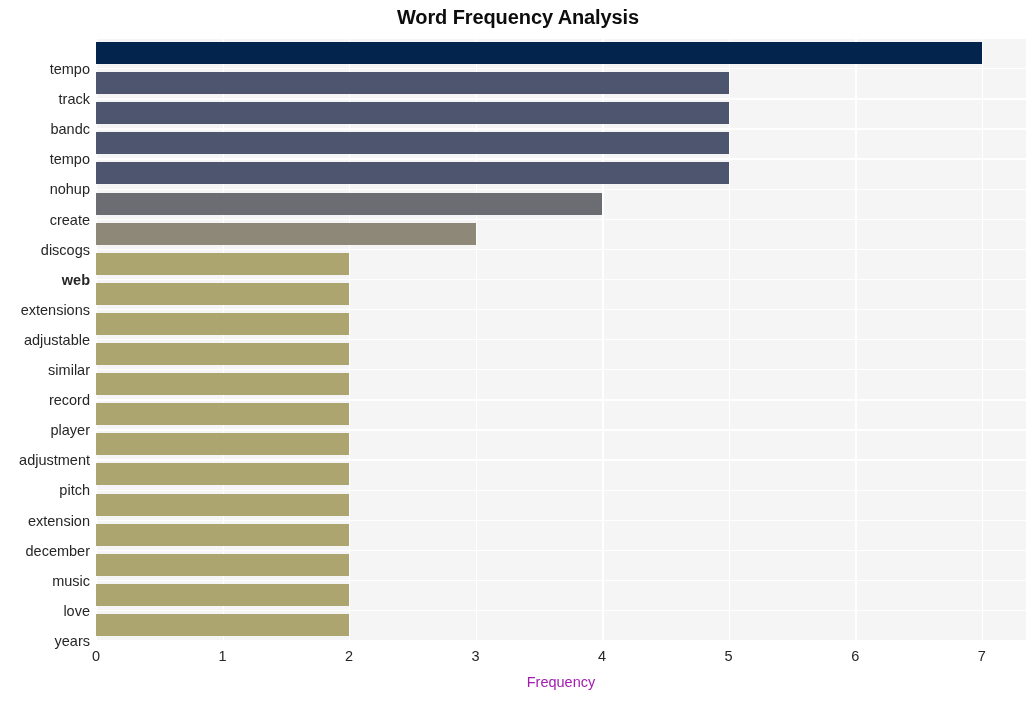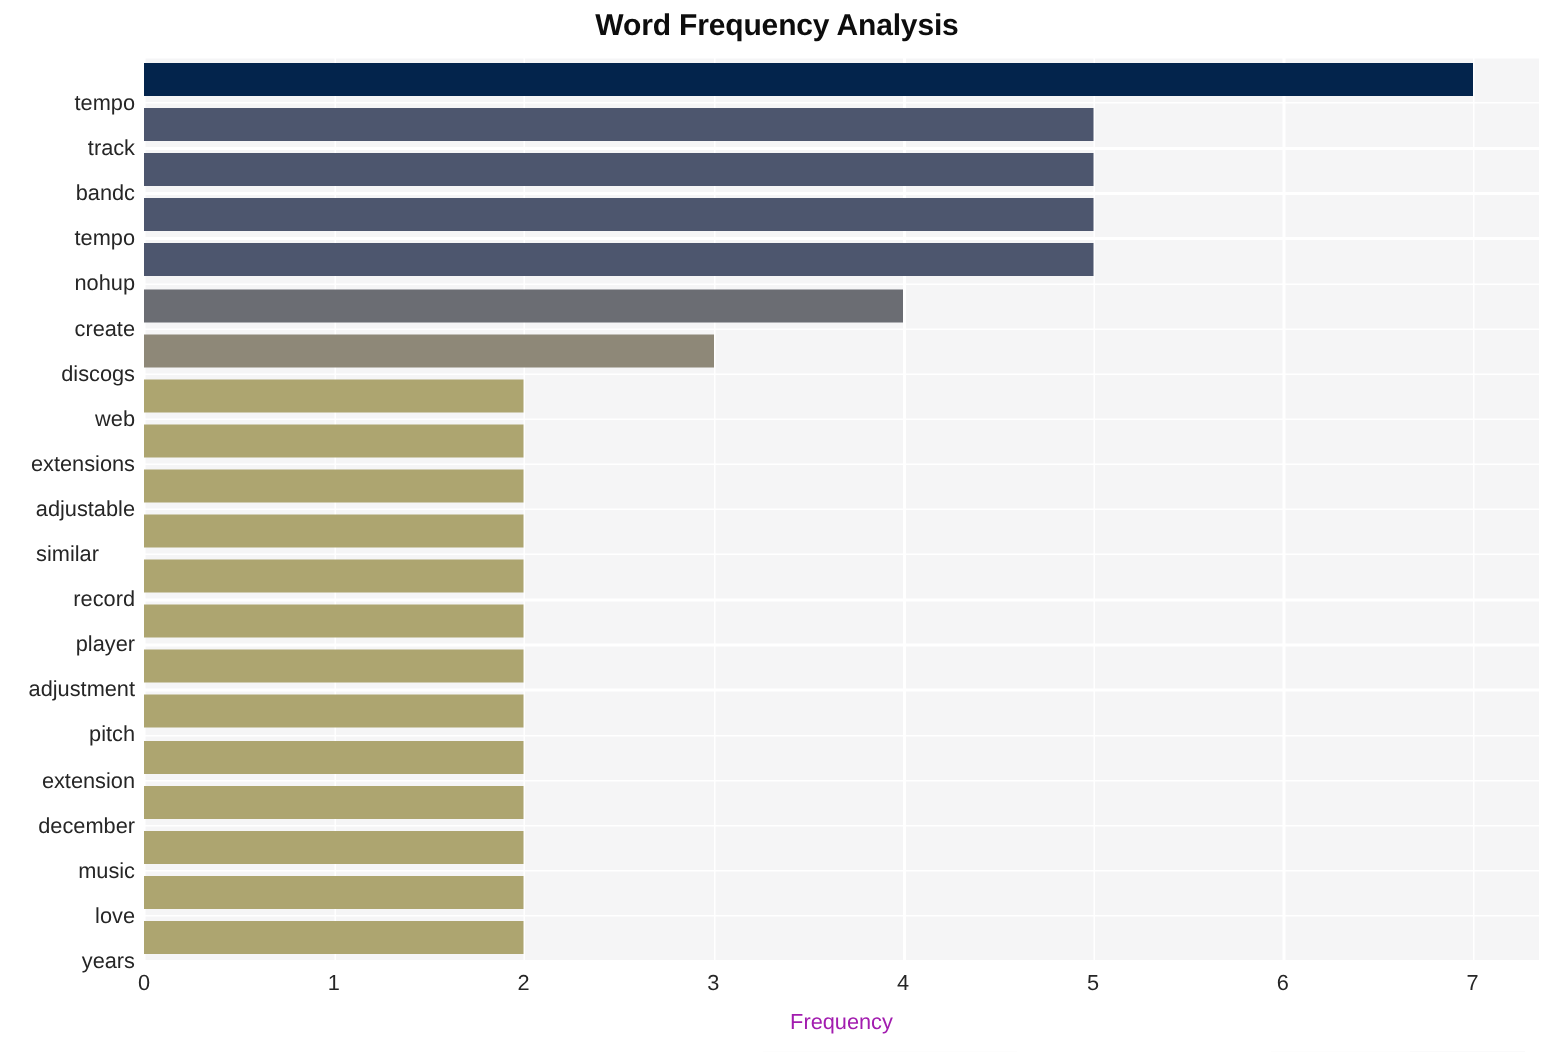--- a/index.html
+++ b/index.html
@@ -185,24 +185,24 @@
   </div>
 
   <div id="ylabels">
       <div class="ylabel" style="top: 4.05px;">tempo</div>
       <div class="ylabel" style="top: 34.15px;">track</div>
       <div class="ylabel" style="top: 64.25px;">bandc</div>
       <div class="ylabel" style="top: 94.35px;">tempo</div>
       <div class="ylabel" style="top: 124.45px;">nohup</div>
       <div class="ylabel" style="top: 154.55px;">create</div>
       <div class="ylabel" style="top: 184.65px; padding-left: 38px;">discogs</div>
-      <div class="ylabel" style="top: 214.75px;">web</div>
+      <div class="ylabel" style="top: 214.75px; font-weight: bold;">web</div>
       <div class="ylabel" style="top: 244.85px;">extensions</div>
       <div class="ylabel" style="top: 274.95px;">adjustable</div>
-      <div class="ylabel" style="top: 305.05px; text-align: center;">similar</div>
+      <div class="ylabel" style="top: 305.05px;">similar</div>
       <div class="ylabel" style="top: 335.15px;">record</div>
       <div class="ylabel" style="top: 365.25px;">player</div>
       <div class="ylabel" style="top: 395.35px;">adjustment</div>
       <div class="ylabel" style="top: 425.45px;">pitch</div>
       <div class="ylabel" style="top: 455.55px;">extension</div>
       <div class="ylabel" style="top: 485.65px;">december</div>
       <div class="ylabel" style="top: 515.75px;">music</div>
       <div class="ylabel" style="top: 545.85px;">love</div>
       <div class="ylabel" style="top: 575.95px;">years</div>
     </div>

